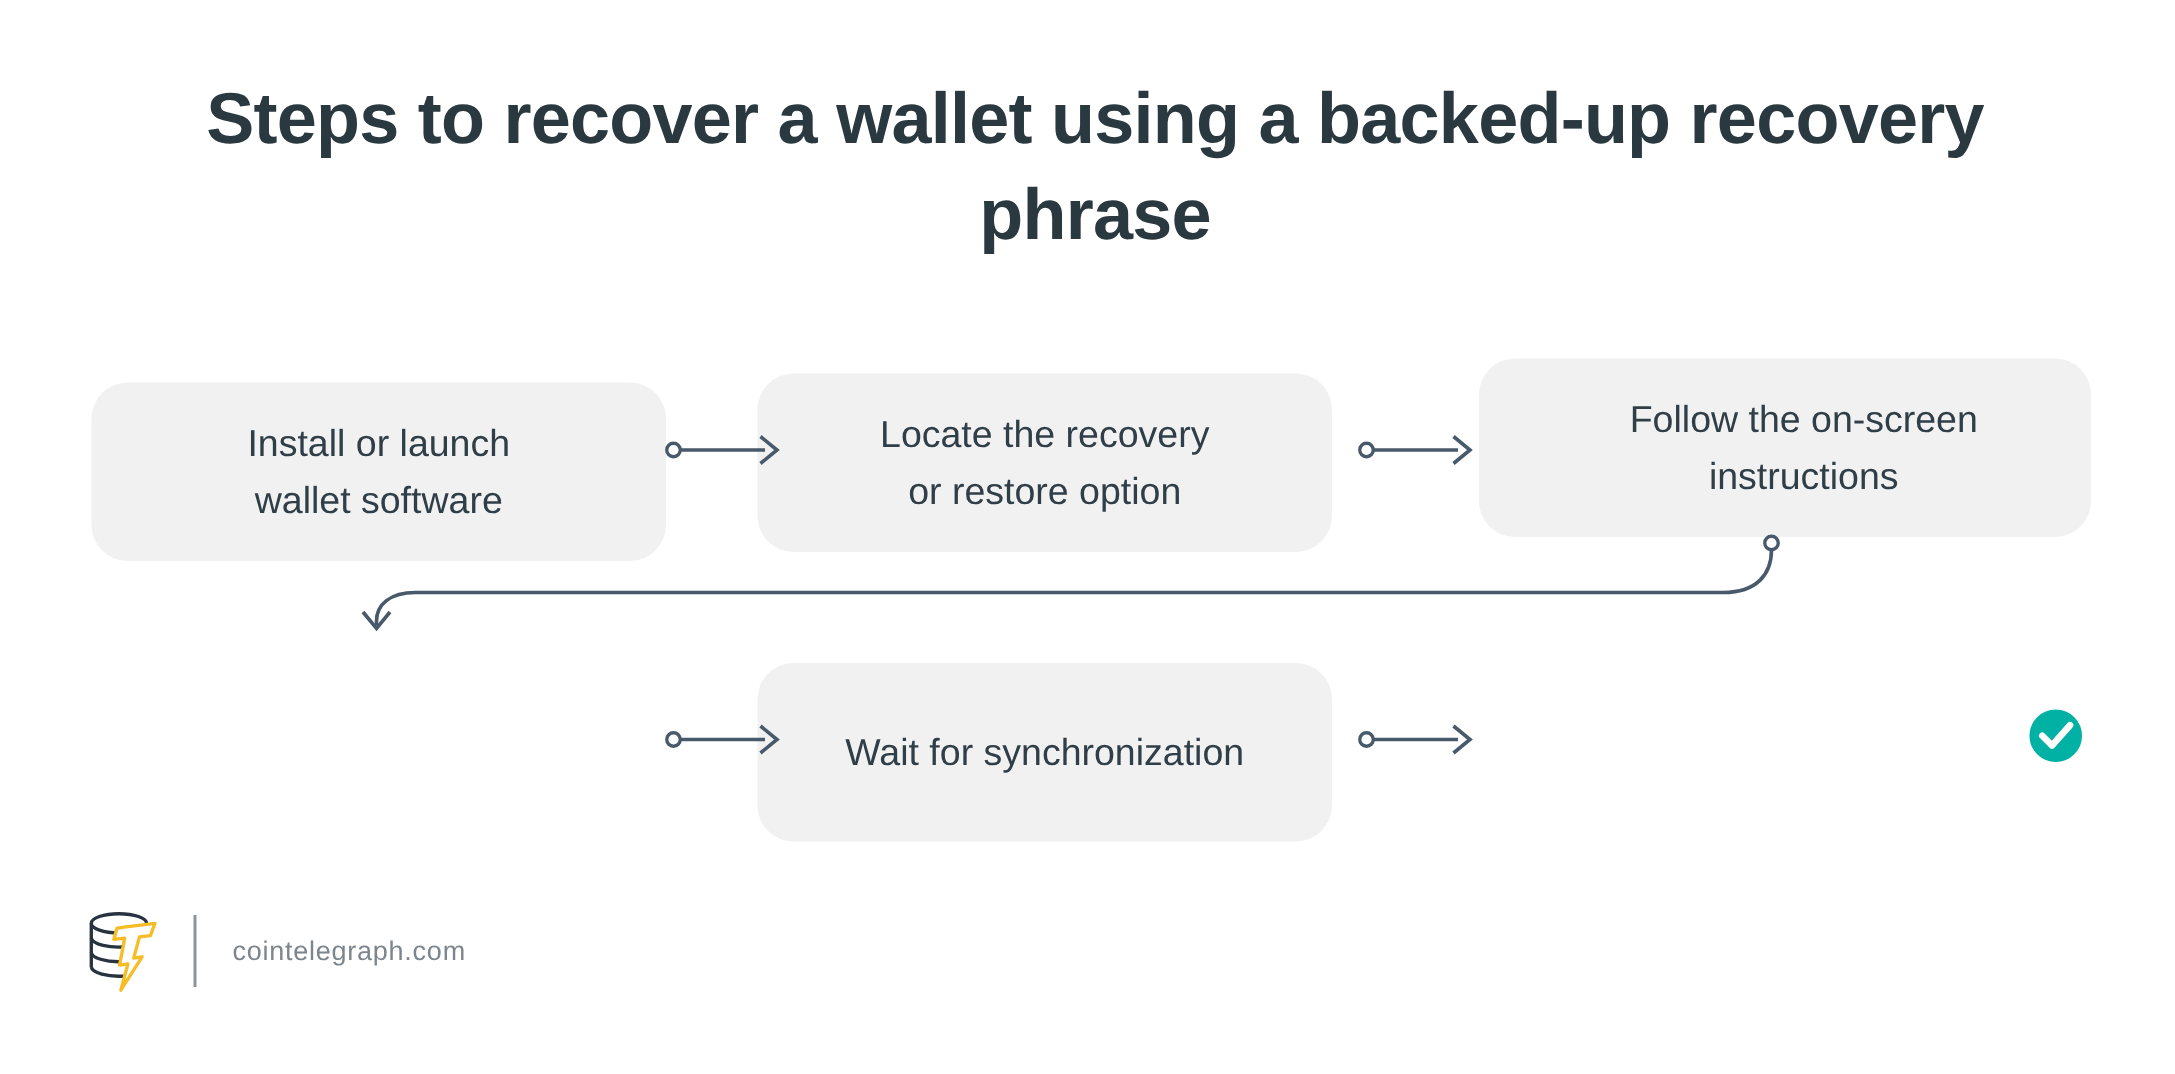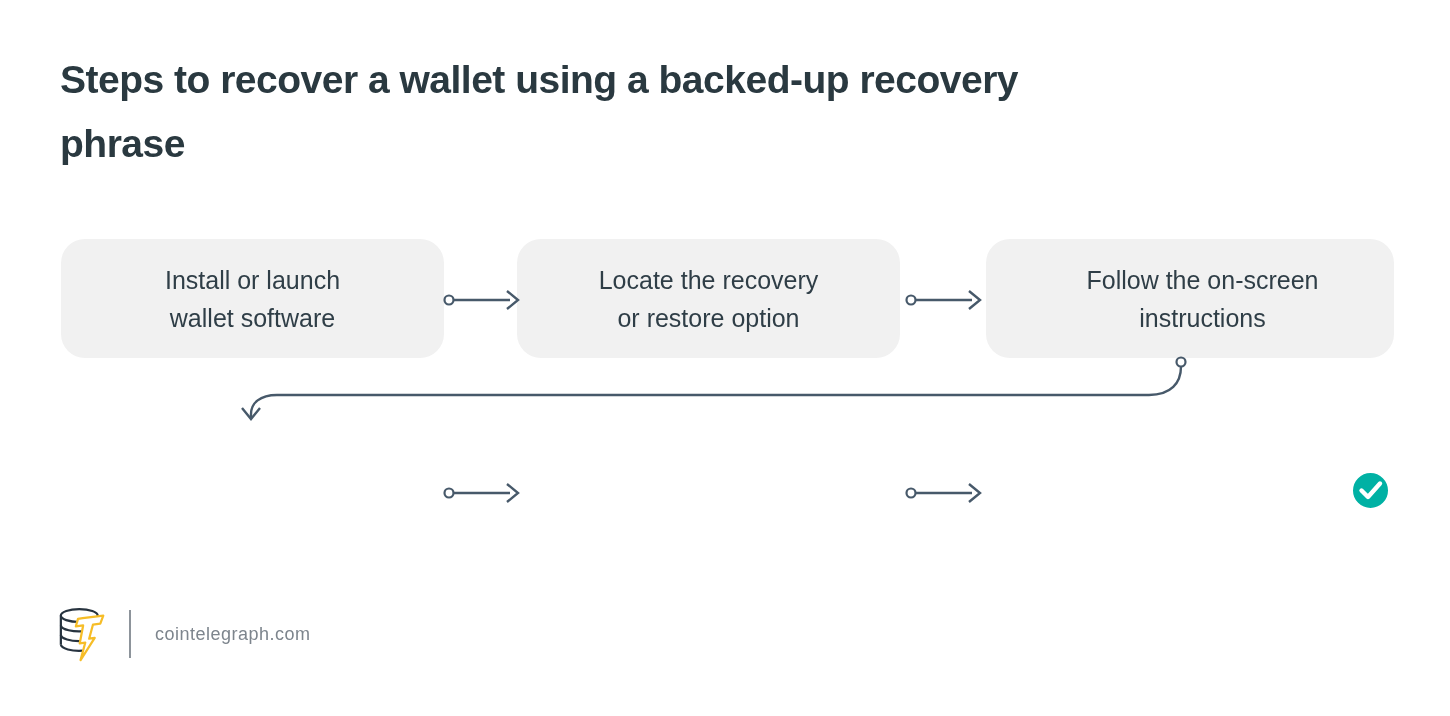--- a/index.html
+++ b/index.html
@@ -14,44 +14,45 @@
     height: 716px;
     background: #ffffff;
     overflow: hidden;
   }
   .page-title {
     position: absolute;
     left: 60px;
     top: 48px;
     margin: 0;
     width: 1340px;
-    font-size: 39px;
+    font-size: 48px;
     line-height: 64px;
     font-weight: 700;
     letter-spacing: -0.5px;
     color: var(--title-color, #2a3940);
+    text-align: center;
   }
   .step-box {
     position: absolute;
     width: 383px;
     height: 119px;
     background: var(--box-bg, #f1f1f1);
     border-radius: 24px;
     display: flex;
     align-items: center;
     justify-content: center;
     text-align: center;
     font-size: 25px;
     line-height: 38px;
     color: var(--text-color, #2f3e47);
   }
   .r1 { top: 239px; }
   .r2 { top: 432px; }
-  .c1 { left: 61px; }
-  .c2 { left: 517px; }
+  .c1 { left: 61px; margin-top: 16px; }
+  .c2 { left: 505px; margin-top: 10px; }
   .c3 { left: 986px; padding-left: 25px; }
 
   .arrow-overlay {
     position: absolute;
     left: 0;
     top: 0;
     width: 1450px;
     height: 716px;
     pointer-events: none;
   }
@@ -128,20 +129,23 @@
   <div class="step-box r1 c1">
     <span>Install or launch<br>wallet software</span>
   </div>
   <div class="step-box r1 c2">
     <span>Locate the recovery<br>or restore option</span>
   </div>
   <div class="step-box r1 c3">
     <span>Follow the on-screen<br>instructions</span>
   </div>
 
+  <div class="step-box r2 c2">
+    <span>Wait for synchronization</span>
+  </div>
 
   <svg class="arrow-overlay" viewBox="0 0 1450 716" aria-hidden="true">
 
     <g>
       <circle class="arrow-dot" cx="449" cy="300" r="4.5"></circle>
       <path class="arrow-stroke" d="M 453.5 300 L 510 300"></path>
       <path class="arrow-stroke" d="M 507 291 L 518 300 L 507 309"></path>
     </g>
 
     <g>

